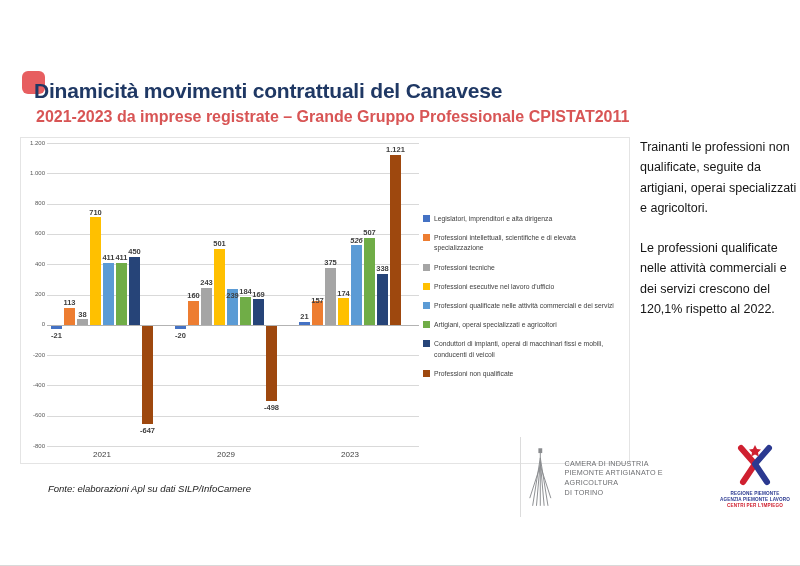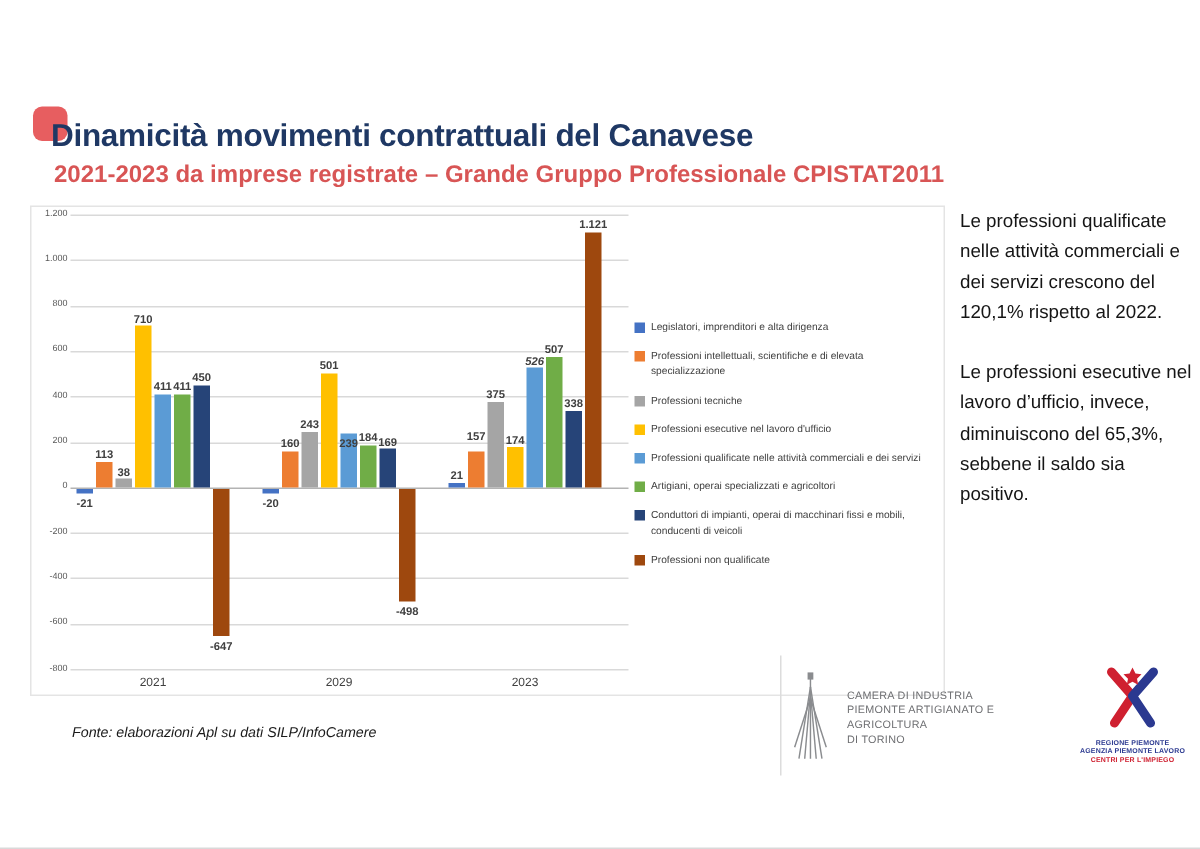--- a/index.html
+++ b/index.html
@@ -79,21 +79,21 @@
         <div class="value-label" style="left: 13.5px; top: 192.981px;">-21</div>
         <div class="bar" title="Legislatori, imprenditori e alta dirigenza 2022: -20" style="left: 154px; top: 187.8px; height: 3.03px; background: rgb(68, 114, 196);"></div>
         <div class="value-label" style="left: 137.5px; top: 192.83px;">-20</div>
         <div class="bar" title="Legislatori, imprenditori e alta dirigenza 2023: 21" style="left: 278px; top: 183.618px; height: 3.1815px; background: rgb(68, 114, 196);"></div>
         <div class="value-label" style="left: 261.5px; top: 174.118px;">21</div>
         <div class="bar" title="Professioni intellettuali, scientifiche e di elevata specializzazione 2021: 113" style="left: 43px; top: 169.68px; height: 17.1195px; background: rgb(237, 125, 49);"></div>
         <div class="value-label" style="left: 26.5px; top: 160.18px;">113</div>
         <div class="bar" title="Professioni intellettuali, scientifiche e di elevata specializzazione 2022: 160" style="left: 167px; top: 162.56px; height: 24.24px; background: rgb(237, 125, 49);"></div>
         <div class="value-label" style="left: 150.5px; top: 153.06px;">160</div>
         <div class="bar" title="Professioni intellettuali, scientifiche e di elevata specializzazione 2023: 157" style="left: 291px; top: 163.014px; height: 23.7855px; background: rgb(237, 125, 49);"></div>
-        <div class="value-label" style="left: 274.5px; top: 148px; text-align: center;">157</div>
+        <div class="value-label" style="left: 274.5px; top: 158px; text-align: center;">157</div>
         <div class="bar" title="Professioni tecniche 2021: 38" style="left: 56px; top: 181.043px; height: 5.757px; background: rgb(165, 165, 165);"></div>
         <div class="value-label" style="left: 39.5px; top: 171.543px;">38</div>
         <div class="bar" title="Professioni tecniche 2022: 243" style="left: 180px; top: 149.986px; height: 36.8145px; background: rgb(165, 165, 165);"></div>
         <div class="value-label" style="left: 163.5px; top: 140.486px;">243</div>
         <div class="bar" title="Professioni tecniche 2023: 375" style="left: 304px; top: 129.988px; height: 56.8125px; background: rgb(165, 165, 165);"></div>
         <div class="value-label" style="left: 287.5px; top: 120.488px;">375</div>
         <div class="bar" title="Professioni esecutive nel lavoro d'ufficio 2021: 710" style="left: 69px; top: 79.235px; height: 107.565px; background: rgb(255, 192, 0);"></div>
         <div class="value-label" style="left: 52.5px; top: 69.735px;">710</div>
         <div class="bar" title="Professioni esecutive nel lavoro d'ufficio 2022: 501" style="left: 193px; top: 110.898px; height: 75.9015px; background: rgb(255, 192, 0);"></div>
         <div class="value-label" style="left: 176.5px; top: 101.398px;">501</div>
@@ -157,22 +157,22 @@
           <span class="legend-label">Conduttori di impianti, operai di macchinari fissi e mobili, conducenti di veicoli</span>
         </div>
         <div class="legend-item">
           <span class="legend-swatch" style="background: rgb(158, 72, 14);"></span>
           <span class="legend-label">Professioni non qualificate</span>
         </div>
       </div>
   </div>
 
   <div class="commentary">
+    <p>Trainanti le professioni non qualificate, seguite da artigiani, operai specializzati e agricoltori.</p>
     <p>Le professioni qualificate nelle attività commerciali e dei servizi crescono del 120,1% rispetto al 2022.</p>
-    <p>Le professioni esecutive nel lavoro d’ufficio, invece, diminuiscono del 65,3%, sebbene il saldo sia positivo.</p>
   </div>
 
   <div class="source-note">Fonte: elaborazioni Apl su dati SILP/InfoCamere</div>
 
   <div class="camera-logo">
     <div class="camera-mark-line"></div>
     <svg class="camera-symbol" width="34" height="62" viewBox="0 0 34 62">
       <g stroke="#8a8c8f" stroke-width="1" fill="none">
         <line x1="17" y1="2" x2="17" y2="60"></line>
         <line x1="17" y1="10" x2="9" y2="60"></line>

